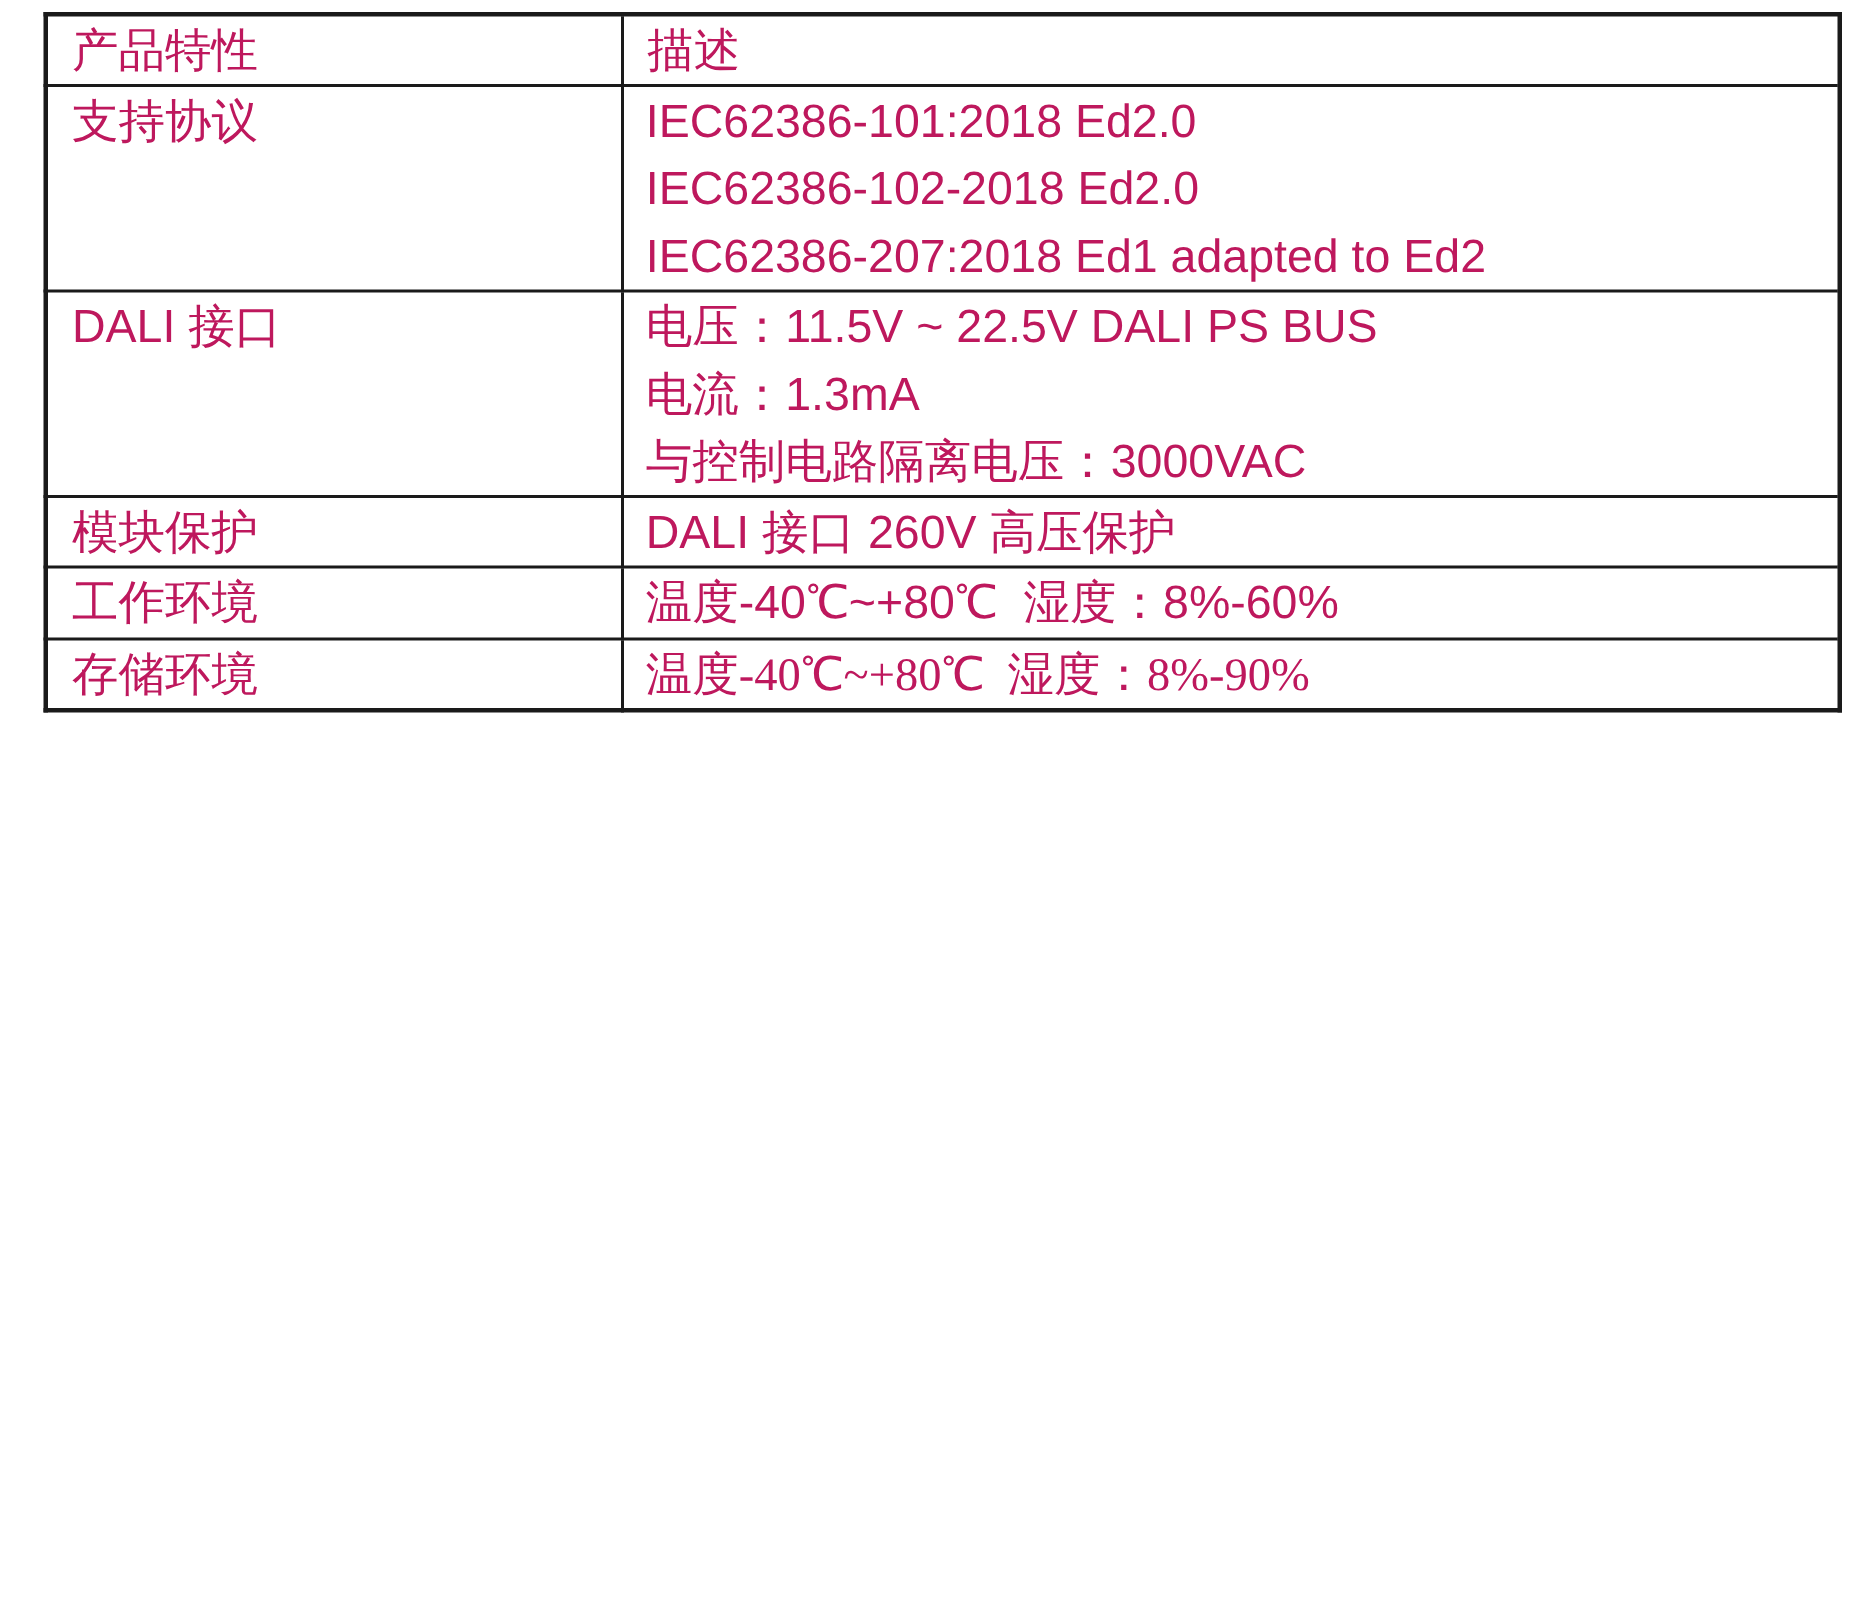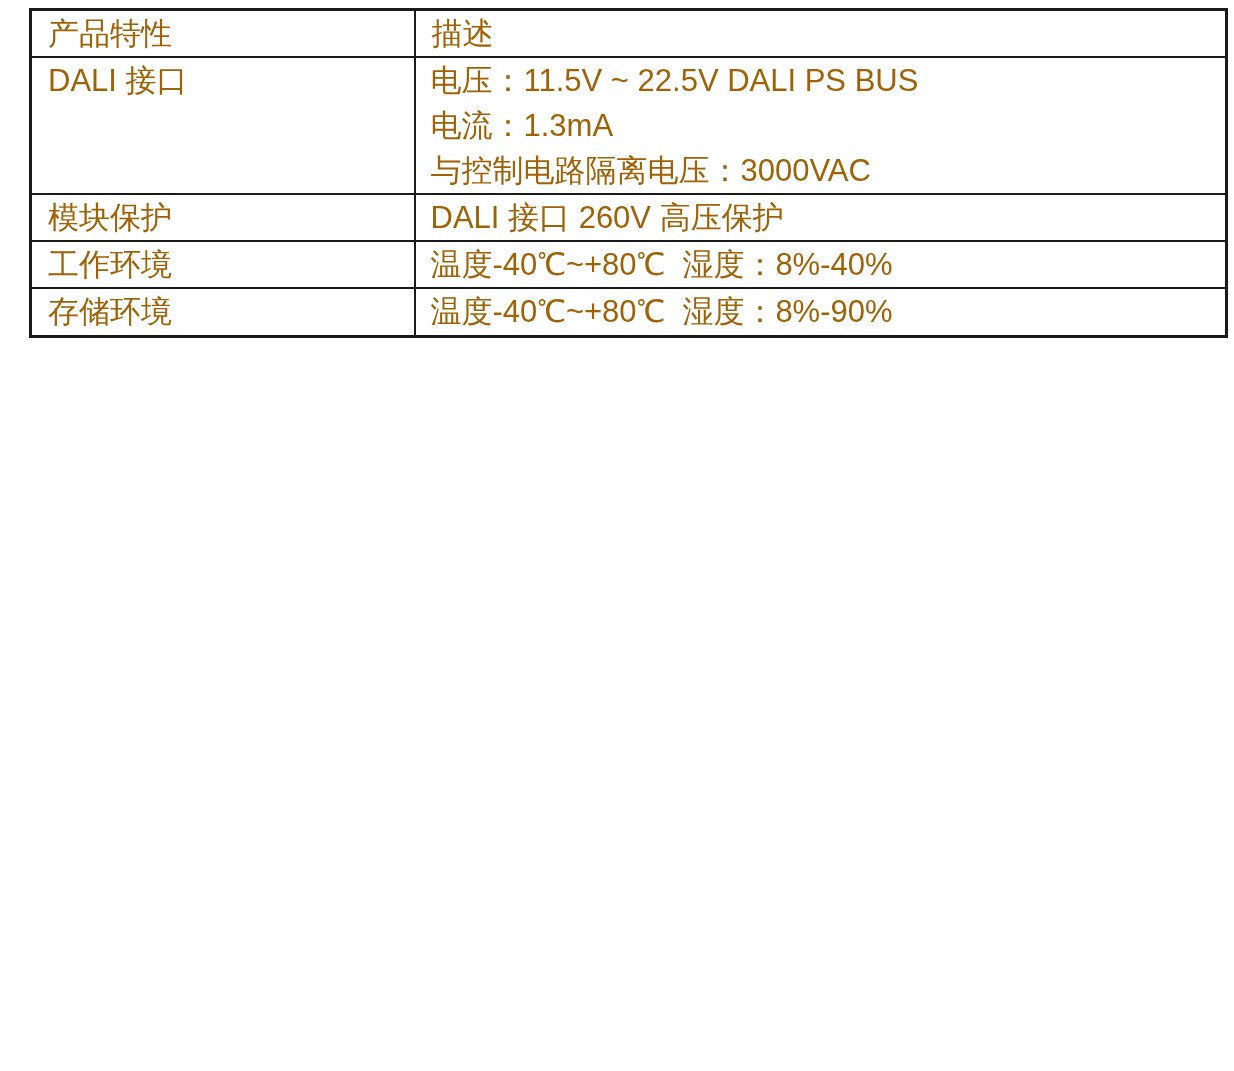--- a/index.html
+++ b/index.html
@@ -7,21 +7,21 @@
     padding: 0;
     background: #ffffff;
   }
   #page {
     position: relative;
     width: 1234px;
     height: 1071px;
     background: #ffffff;
     overflow: hidden;
     font-family: "Liberation Sans", sans-serif;
-    color: #a16207;
+    color: #be185d;
   }
   table.spec {
     position: absolute;
     left: 29px;
     top: 8px;
     width: 1196px;
     border-collapse: collapse;
     table-layout: fixed;
     border: 3px solid #1a1a1a;
   }
@@ -64,37 +64,45 @@
         <col class="c2">
       </colgroup>
     <thead>
       <tr>
         <th>产品特性</th>
         <th>描述</th>
       </tr>
     </thead>
     <tbody id="spec-body">
         <tr>
+          <td class="feature">支持协议</td>
+          <td class="value">
+            <div class="line">IEC62386-101:2018 Ed2.0</div>
+            <div class="line">IEC62386-102-2018 Ed2.0</div>
+            <div class="line">IEC62386-207:2018 Ed1 adapted to Ed2</div>
+          </td>
+        </tr>
+        <tr>
           <td class="feature">DALI 接口</td>
           <td class="value">
             <div class="line">电压：11.5V ~ 22.5V DALI PS BUS</div>
             <div class="line">电流：1.3mA</div>
             <div class="line">与控制电路隔离电压：3000VAC</div>
           </td>
         </tr>
         <tr>
           <td class="feature">模块保护</td>
           <td class="value">
             <div class="line">DALI 接口 260V 高压保护</div>
           </td>
         </tr>
         <tr>
           <td class="feature">工作环境</td>
           <td class="value">
-            <div class="line">温度-40℃~+80℃  湿度：8%-40%</div>
+            <div class="line">温度-40℃~+80℃  湿度：8%-60%</div>
           </td>
         </tr>
         <tr>
           <td class="feature">存储环境</td>
           <td class="value">
             <div class="line">温度-40℃~+80℃  湿度：8%-90%</div>
           </td>
         </tr>
       </tbody>
   </table>

